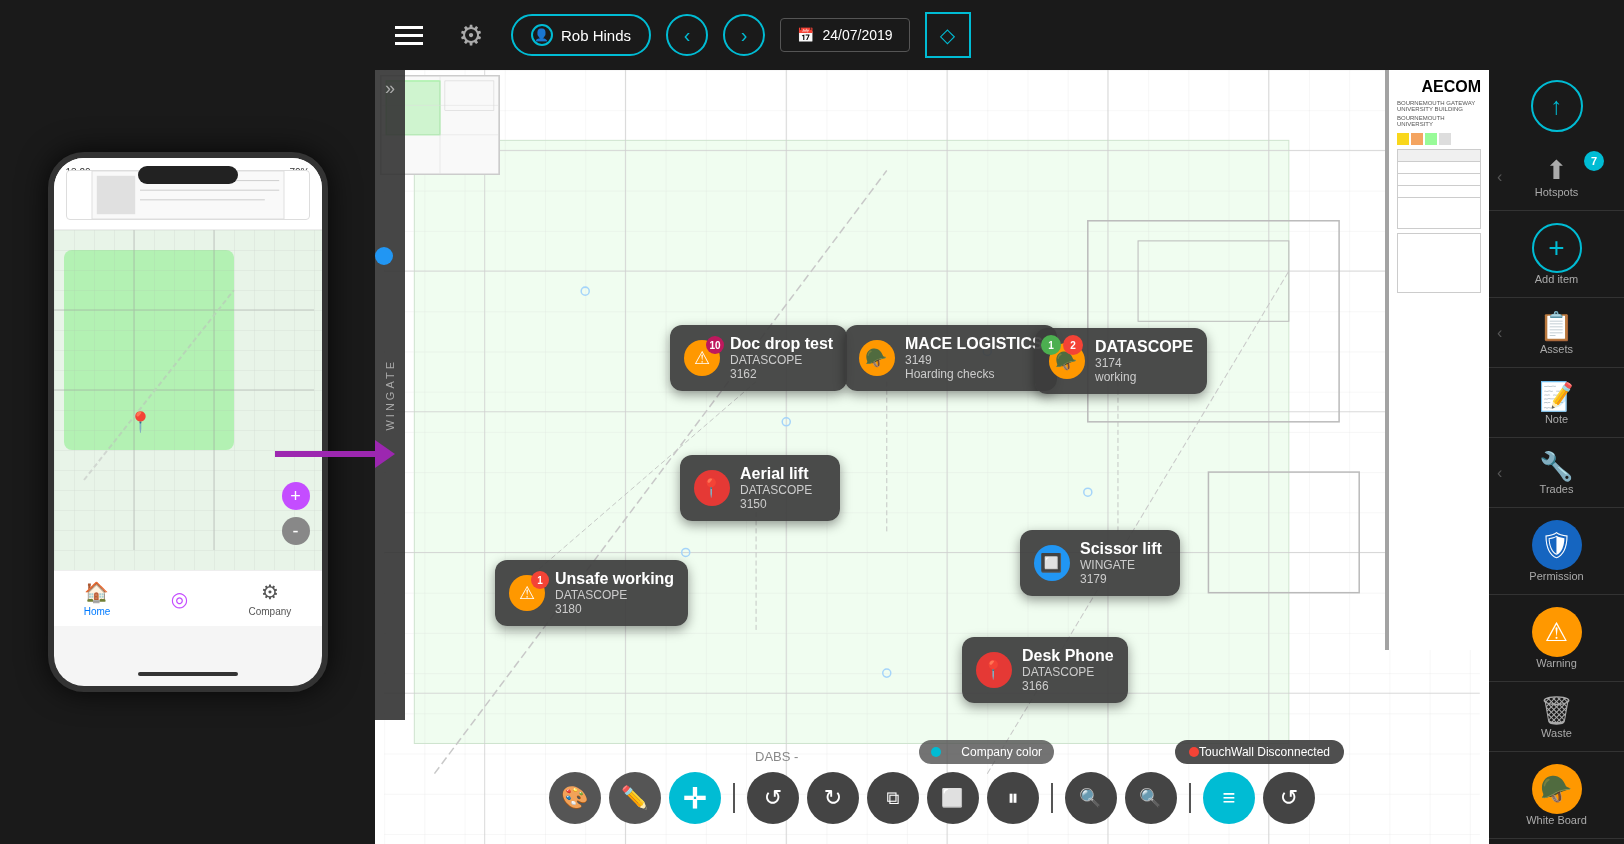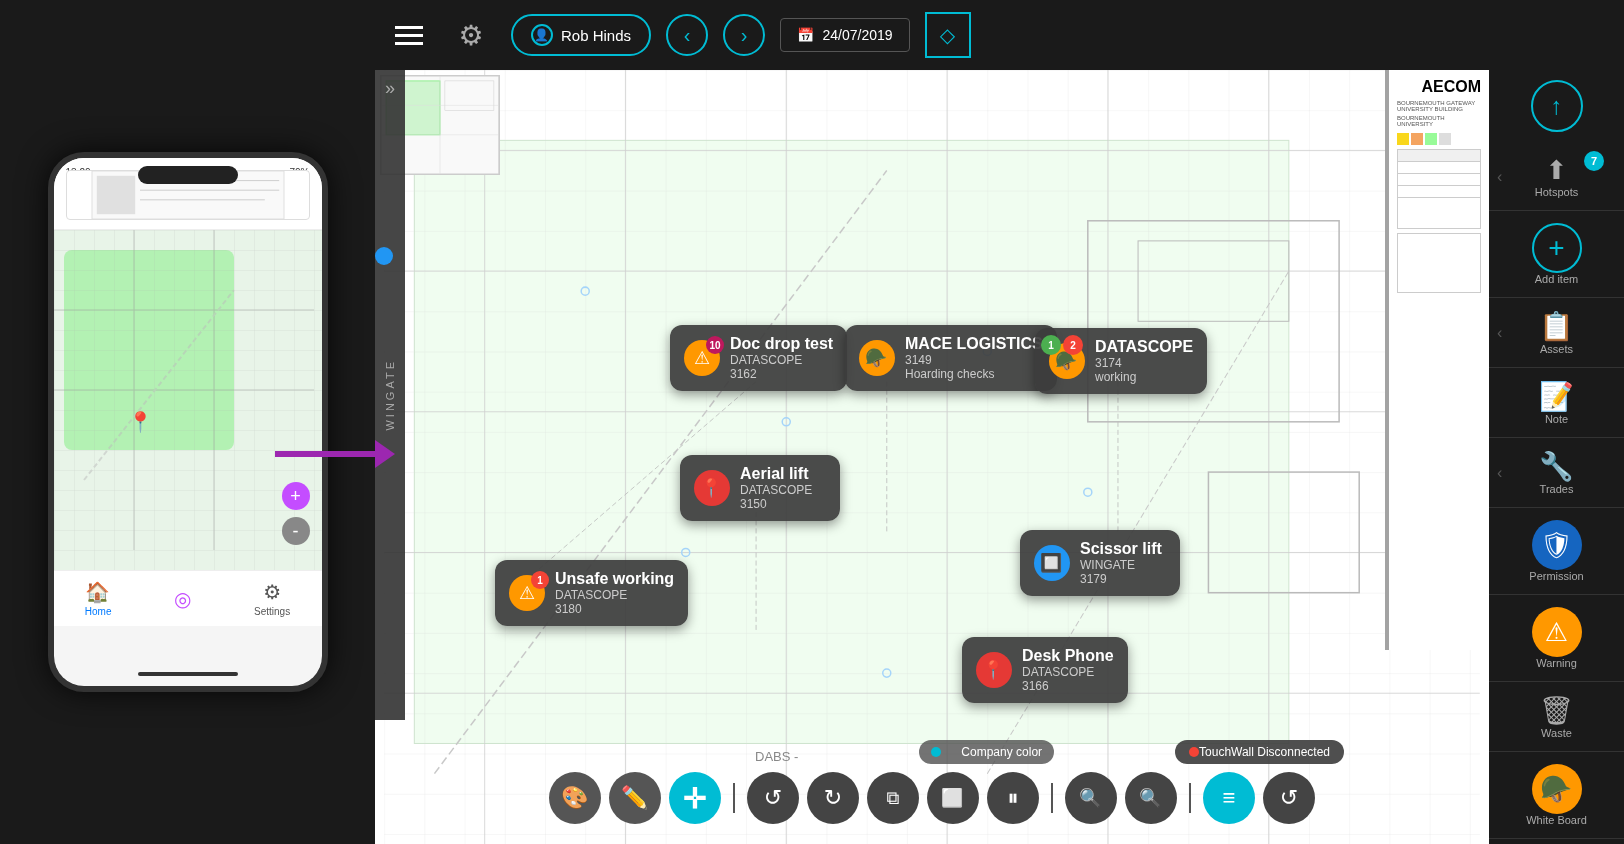--- a/index.html
+++ b/index.html
@@ -220,21 +220,21 @@
       <div class="phone-nav-bar">
         <div class="phone-nav-item phone-nav-home">
           <span class="phone-nav-icon">🏠</span>
           <span>Home</span>
         </div>
         <div class="phone-nav-item">
           <span class="phone-nav-icon" style="color:#c44dff;">◎</span>
         </div>
         <div class="phone-nav-item">
           <span class="phone-nav-icon">⚙</span>
-          <span>Settings</span>
+          <span>Company</span>
         </div>
       </div>
       <div class="phone-indicator"></div>
     </div>
   </div>
 </div>
 
 <div class="arrow-container">
   <div class="arrow-shaft"></div>
   <div class="arrow-head"></div>

